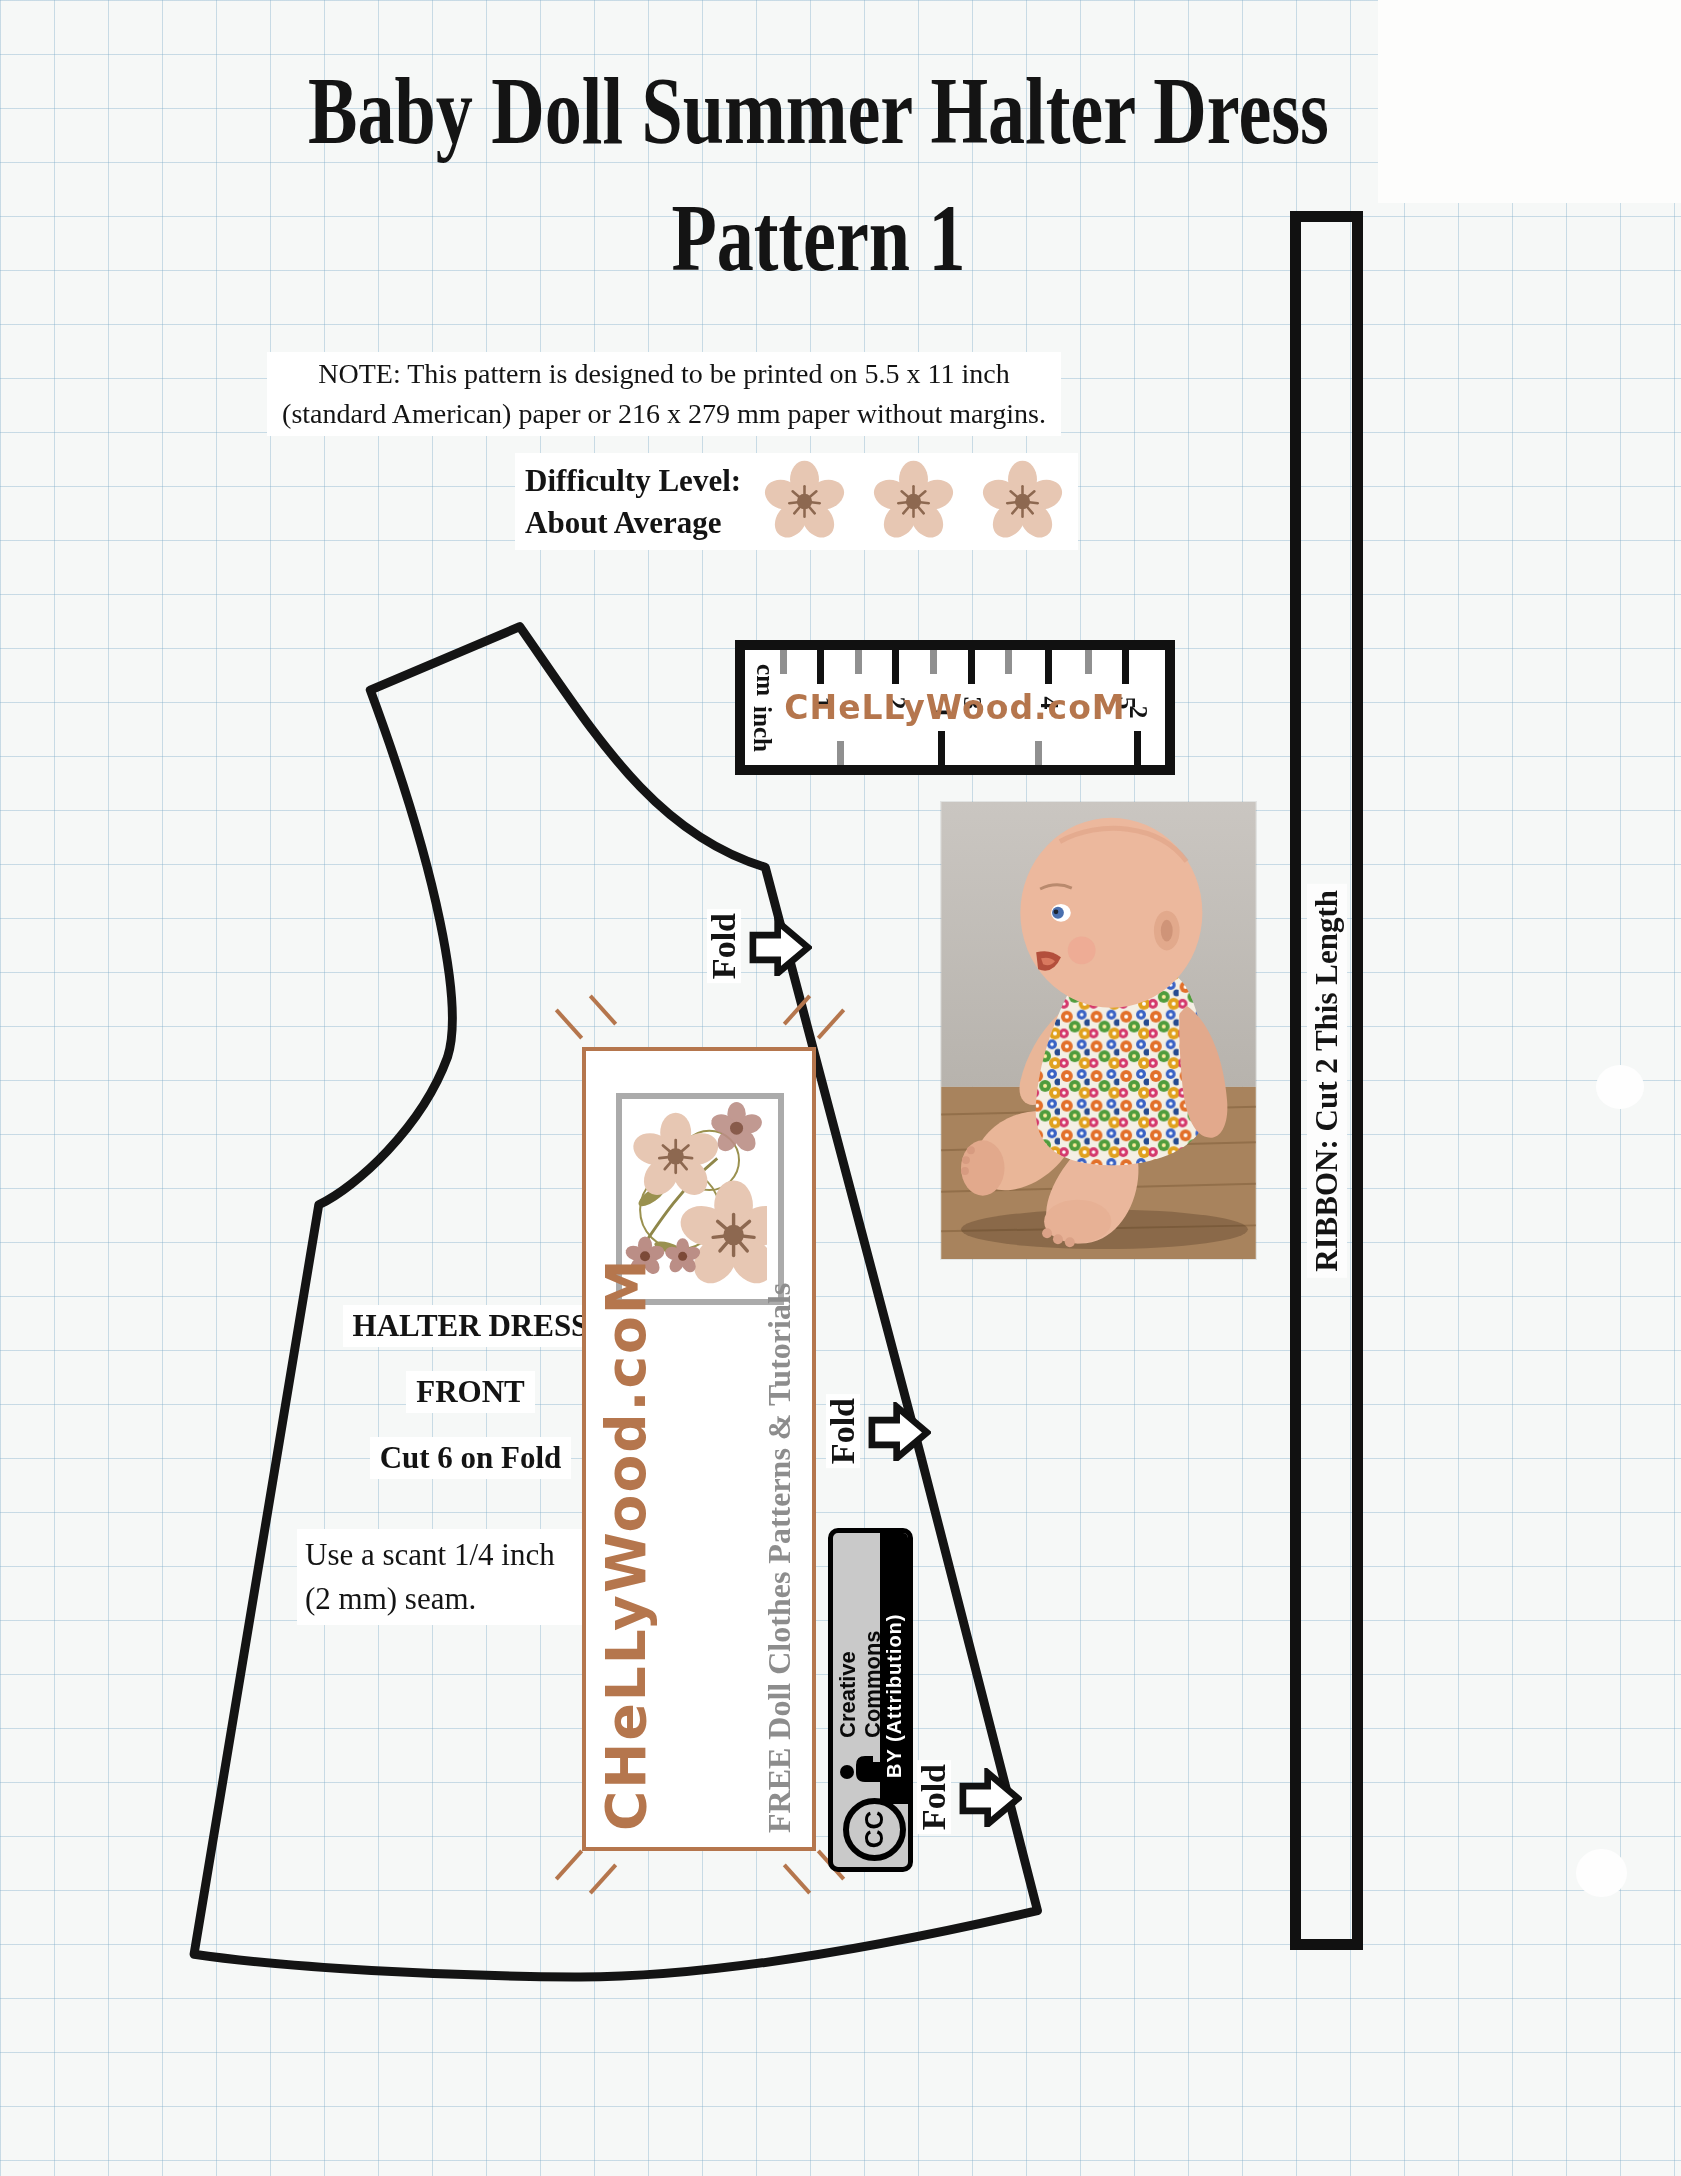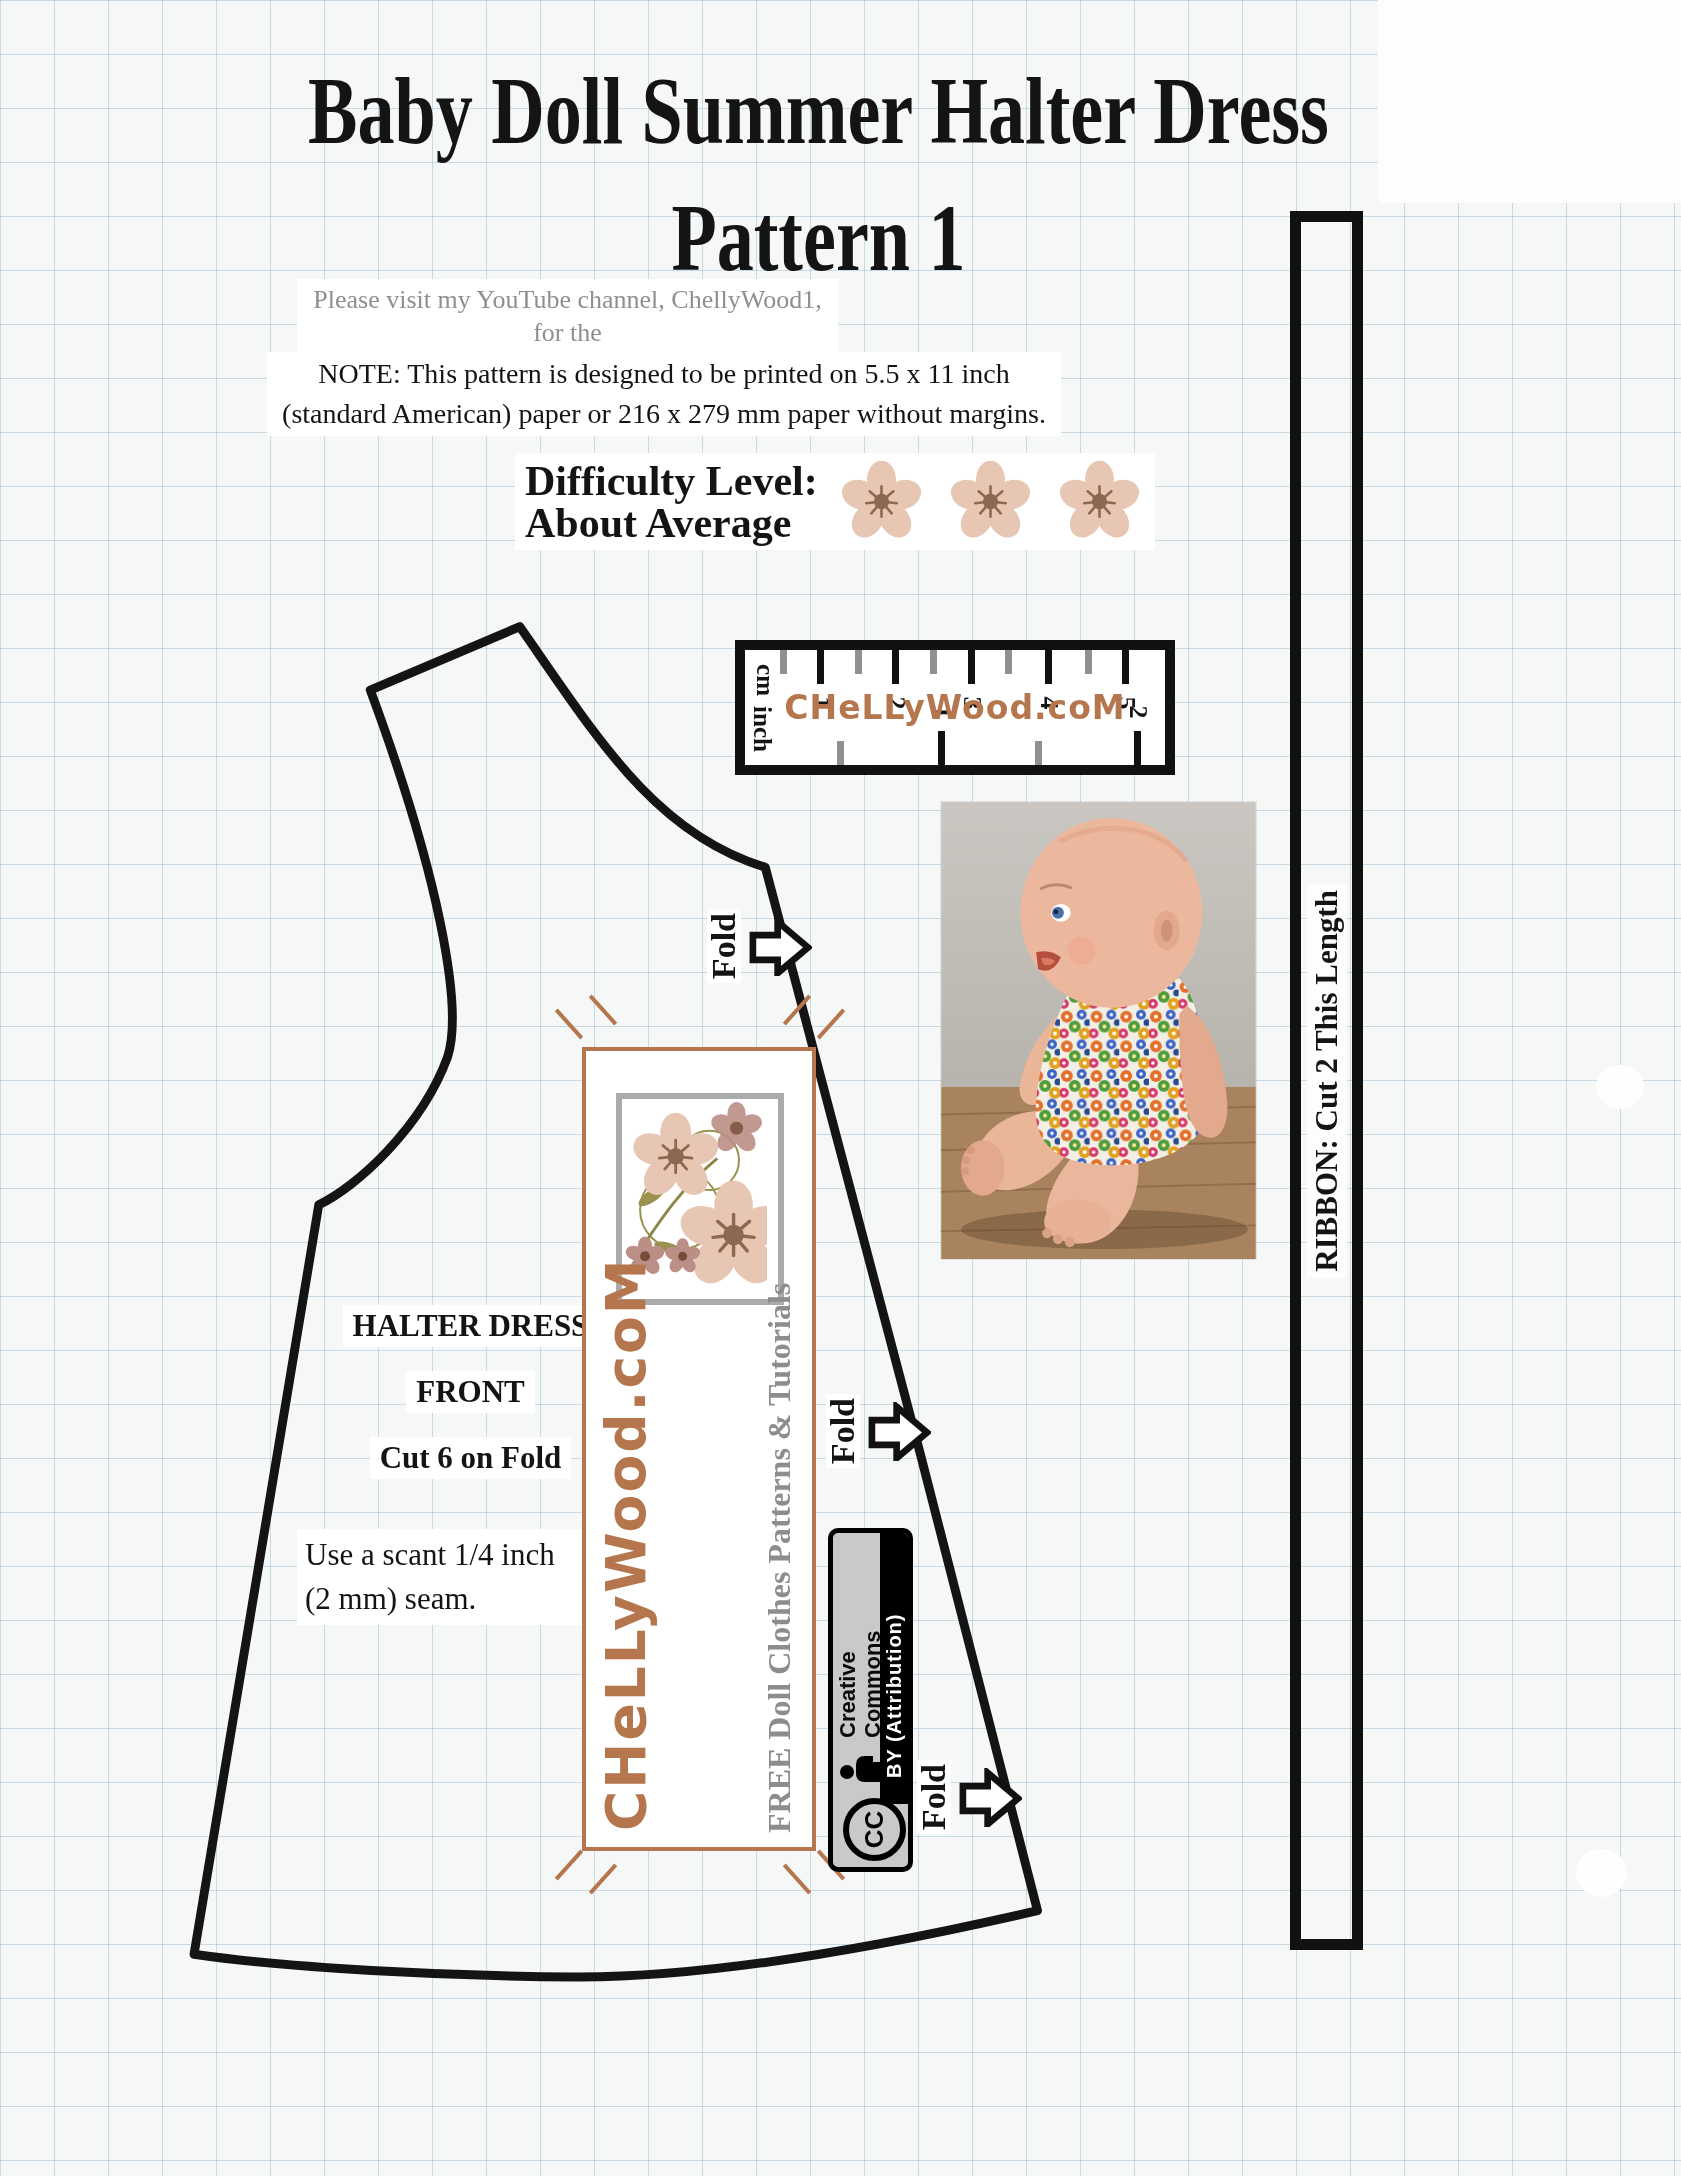--- a/index.html
+++ b/index.html
@@ -16,21 +16,21 @@
   .whitebg{background:#ffffff;}
   
   .title-wrap{top:48px;left:0;width:1637px;text-align:center;z-index:3;}
   .title-line{font-weight:bold;font-size:95px;line-height:127px;transform:scaleX(.78);transform-origin:50% 50%;white-space:nowrap;}
   
   .subtitle{top:279px;left:297px;width:525px;text-align:center;font-size:26px;line-height:33px;color:#8f8f8f;z-index:3;padding:4px 8px;}
   .note{top:352px;left:267px;width:782px;text-align:center;font-size:28px;line-height:40px;z-index:3;padding:2px 6px;}
   .bold{font-weight:normal;}
   
   .difficulty{top:453px;left:515px;display:flex;align-items:center;gap:18px;z-index:3;background:#fff;padding:6px 10px;}
-  .difficulty-text{font-weight:bold;font-size:42px;line-height:42px;white-space:nowrap;}
+  .difficulty-text{font-weight:bold;font-size:31px;line-height:42px;white-space:nowrap;}
   .flower3{width:91px;height:85px;}
   
   .mt-title{top:594px;left:735px;width:440px;text-align:center;font-weight:bold;font-size:33px;z-index:3;background:#fff;padding:2px 0;}
   .ruler{top:640px;left:735px;width:440px;height:135px;border:10px solid #111;background:#fff;box-sizing:border-box;z-index:3;}
   .tick{position:absolute;width:7px;background:#111;}
   .tick.gray{background:#909090;}
   .tick.top{top:0;height:34px;}
   .tick.top.gray{height:24px;}
   .tick.bot{bottom:0;height:34px;}
   .tick.bot.gray{height:24px;}
@@ -118,24 +118,20 @@
     <path d="M374,697 L525,633 C600,740 660,842 773,876 L930,1470 L1048,1930
              C905,1963 725,1998 580,1997 C450,1996 292,1988 196,1974
              L322,1217 C360,1199 426,1139 452,1068 C469,1016 441,878 374,697 Z" fill="none" stroke="#141414" stroke-width="9" stroke-linejoin="round"></path>
   </svg>
 
   <div class="abs title-wrap">
     <div class="title-line">Baby Doll Summer Halter Dress</div>
     <div class="title-line">Pattern 1</div>
   </div>
 
-  <div class="abs subtitle whitebg">
-    <div>Please visit my YouTube channel, ChellyWood1, for the</div>
-    <div>tutorial video that accompanies this pattern.</div>
-  </div>
 
   <div class="abs note whitebg">
     <div><span class="bold">NOTE:</span><span> This pattern is designed to be printed on 5.5 x 11 inch</span></div>
     <div><span>(standard American) paper or 216 x 279 mm paper </span><span class="bold">without margins</span><span>.</span></div>
   </div>
 
   <div class="abs difficulty">
     <div class="difficulty-text">
       <div>Difficulty Level:</div>
       <div>About Average</div>

